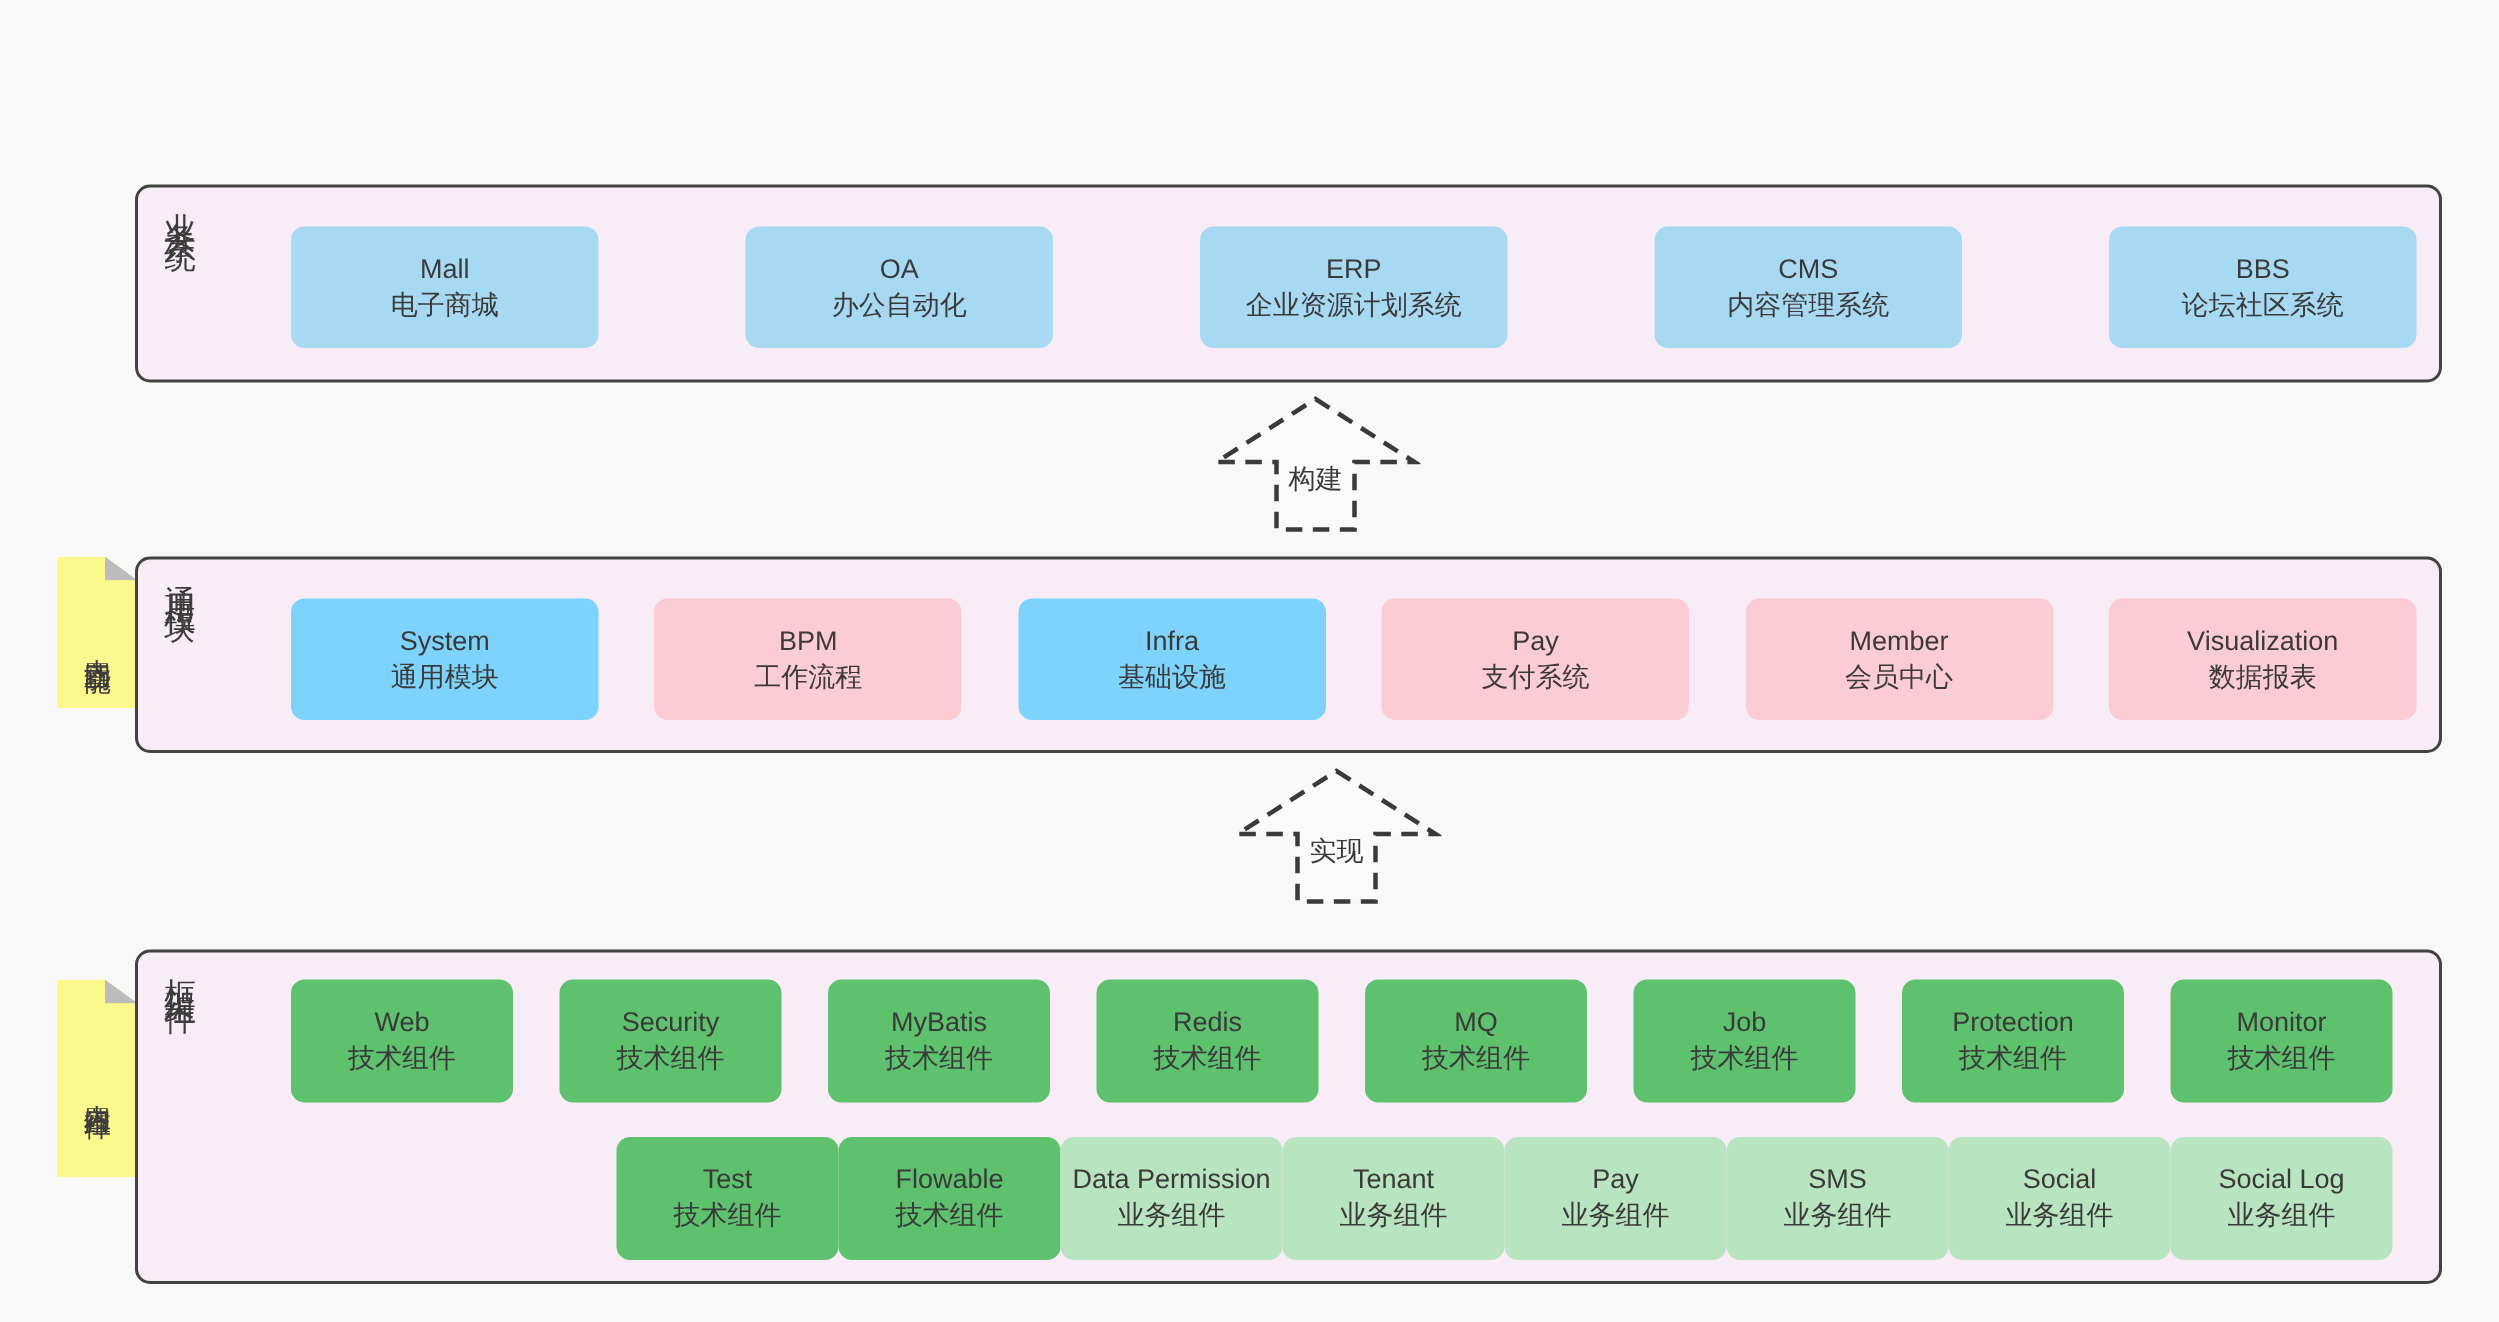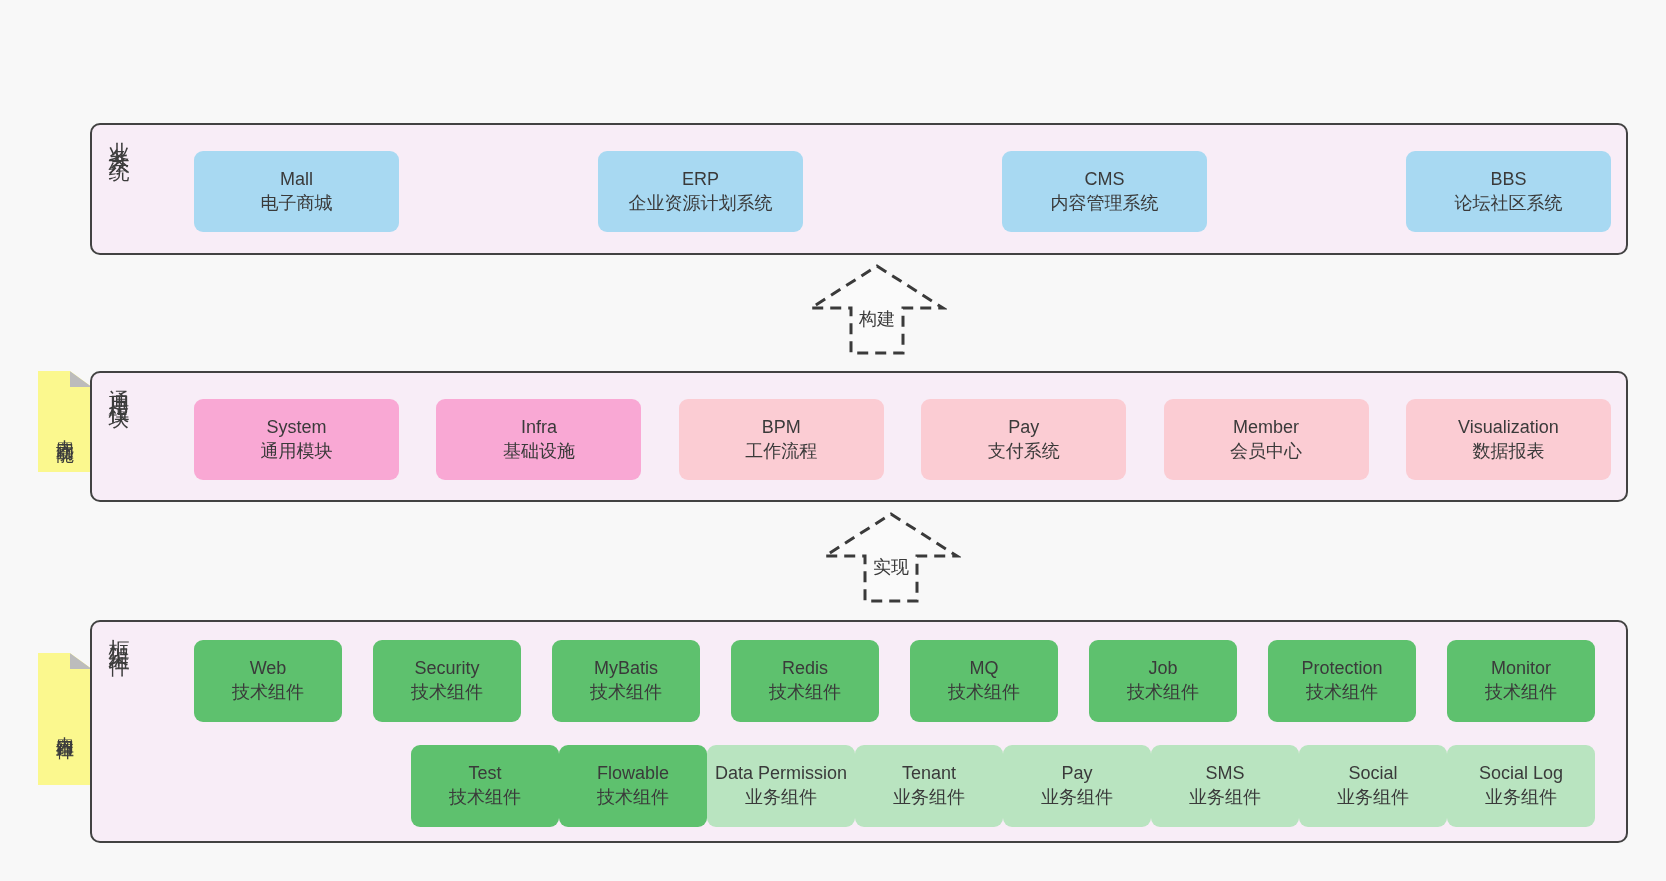--- a/index.html
+++ b/index.html
@@ -7,41 +7,41 @@
     width:1666px;height:881px;position:relative;overflow:hidden;
     background:#f8f8f8;color:#3a3a3a;
     font-family:"Liberation Sans","DejaVu Sans",sans-serif;
   }
   .panel{
     position:absolute;left:90px;width:1538px;box-sizing:border-box;
     background:#f8edf7;border:2px solid #424242;border-radius:10px;z-index:1;
   }
   #panel-business{top:123px;height:132px;}
   #panel-modules{top:371px;height:131px;}
-  #panel-components{top:620px;height:223px;}
+  #panel-components{top:633px;height:223px;}
   .panel-label{
     position:absolute;left:13px;top:0;bottom:0;
     display:flex;align-items:center;
     writing-mode:vertical-rl;text-orientation:upright;
     font-size:21px;letter-spacing:6px;color:#3c3c3c;
   }
   .row{position:absolute;display:flex;justify-content:space-between;padding-left:39px;}
   .row-wide{left:63px;right:15px;top:26px;}
   #panel-components .row{left:63px;right:31px;}
   #components-row-1{top:18px;}
   #components-row-2{top:123px;justify-content:flex-end;}
   .box{
     box-sizing:border-box;border-radius:9px;
     display:flex;flex-direction:column;justify-content:center;align-items:center;
     text-align:center;font-size:18px;line-height:1.32;padding:2px 6px;
   }
   .size-wide{width:205px;height:81px;}
   .size-narrow{width:148px;height:82px;}
   .box-blue{background:#a8d9f2;}
-  .box-red{background:#f9a8d4;}
+  .box-red{background:#7dd3fc;}
   .box-pink{background:#fbccd3;}
   .box-green{background:#5ec16e;}
   .box-lightgreen{background:#b9e4c0;}
   .box-title,.box-subtitle{white-space:pre-line;}
   .sticky{
     position:absolute;left:38px;width:54px;z-index:0;background:#fbf88e;
     clip-path:polygon(0 0,calc(100% - 22px) 0,100% 16px,100% 100%,0 100%);
     display:flex;align-items:center;justify-content:center;
   }
   .sticky::after{
@@ -71,20 +71,24 @@
 </div>
 
 <div class="panel" id="panel-business">
   <div class="panel-label">业务系统</div>
   <div class="row row-wide">
       <div class="box size-wide box-blue">
         <div class="box-title">Mall</div>
         <div class="box-subtitle">电子商城</div>
       </div>
       <div class="box size-wide box-blue">
+        <div class="box-title">OA</div>
+        <div class="box-subtitle">办公自动化</div>
+      </div>
+      <div class="box size-wide box-blue">
         <div class="box-title">ERP</div>
         <div class="box-subtitle">企业资源计划系统</div>
       </div>
       <div class="box size-wide box-blue">
         <div class="box-title">CMS</div>
         <div class="box-subtitle">内容管理系统</div>
       </div>
       <div class="box size-wide box-blue">
         <div class="box-title">BBS</div>
         <div class="box-subtitle">论坛社区系统</div>
@@ -97,27 +101,27 @@
   <text x="70" y="63">构建</text>
 </svg>
 
 <div class="panel" id="panel-modules">
   <div class="panel-label">通用模块</div>
   <div class="row row-wide">
       <div class="box size-wide box-red">
         <div class="box-title">System</div>
         <div class="box-subtitle">通用模块</div>
       </div>
+      <div class="box size-wide box-pink">
+        <div class="box-title">BPM</div>
+        <div class="box-subtitle">工作流程</div>
+      </div>
       <div class="box size-wide box-red">
         <div class="box-title">Infra</div>
         <div class="box-subtitle">基础设施</div>
-      </div>
-      <div class="box size-wide box-pink">
-        <div class="box-title">BPM</div>
-        <div class="box-subtitle">工作流程</div>
       </div>
       <div class="box size-wide box-pink">
         <div class="box-title">Pay</div>
         <div class="box-subtitle">支付系统</div>
       </div>
       <div class="box size-wide box-pink">
         <div class="box-title">Member</div>
         <div class="box-subtitle">会员中心</div>
       </div>
       <div class="box size-wide box-pink">

